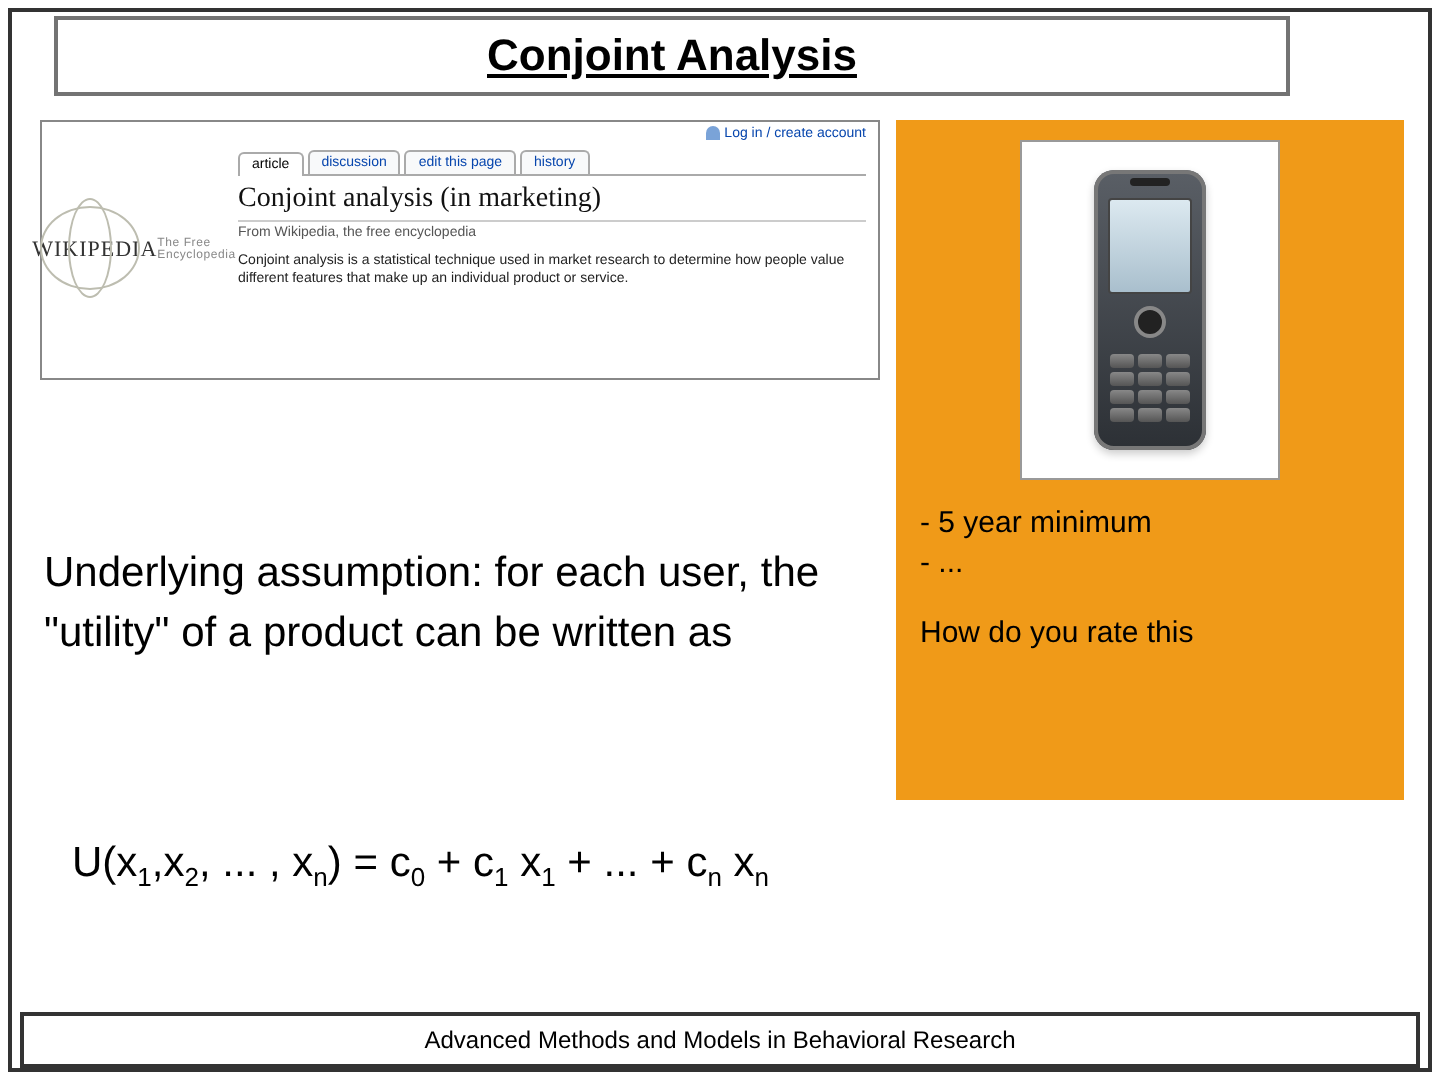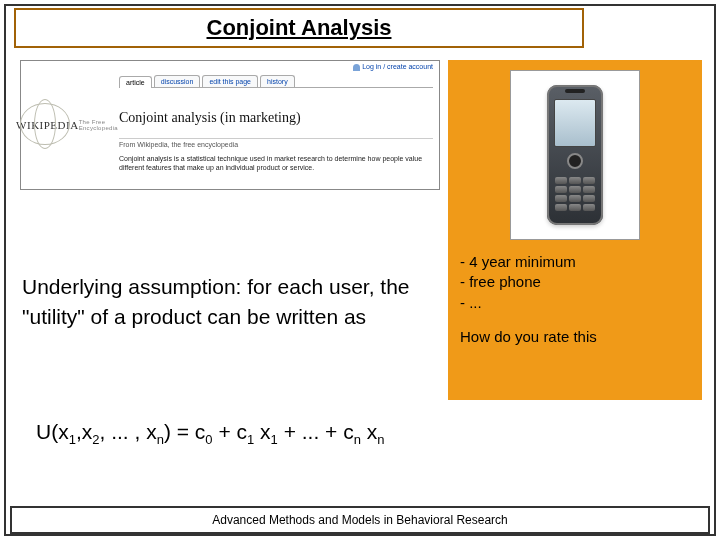--- a/index.html
+++ b/index.html
@@ -12,24 +12,24 @@
     overflow: hidden;
   }
   .outer-frame {
     position: absolute;
     top: 4px; left: 4px;
     width: 712px; height: 532px;
     border: 2px solid #333;
   }
   .title-bar {
     position: absolute;
-    top: 8px; left: 14px;
-    width: 570px;
+    top: 8px; left: 27px;
+    width: 618px;
     height: 40px;
-    border: 2px solid #a16207;
+    border: 2px solid #737373;
     background: #fff;
     display: flex;
     align-items: center;
     justify-content: center;
   }
   .title-text {
     font-size: 22px;
     font-weight: bold;
     color: #000;
     text-decoration: underline;
@@ -115,23 +115,23 @@
   .wiki-tab.active {
     background: #fff;
     color: #000;
     position: relative;
     top: 1px;
   }
   .wiki-article-title {
     font-family: Georgia, serif;
     font-size: 14px;
     color: #111;
-    margin-top: 22px;
+    margin-top: 4px;
     border-bottom: 1px solid #ccc;
-    padding-bottom: 12px;
+    padding-bottom: 2px;
   }
   .wiki-from {
     font-size: 7px;
     color: #555;
     margin-top: 2px;
   }
   .wiki-body {
     font-size: 7px;
     color: #222;
     margin-top: 6px;
@@ -297,22 +297,21 @@
             <div class="phone-key"></div>
             <div class="phone-key"></div>
           <div class="phone-key"></div>
             <div class="phone-key"></div>
             <div class="phone-key"></div>
         </div>
       </div>
     </div>
   </div>
   <div class="bullets">
-    <div>- 4 year minimum</div>
-    <div>- free phone</div>
+    <div>- 5 year minimum</div>
     <div>- ...</div>
   </div>
   <div class="rate-q">
     <div>How do you rate this</div>
   </div>
 </div>
 
 <div class="assumption">Underlying assumption: for each user, the "utility" of a product can be written as</div>
 
 <div class="formula">

